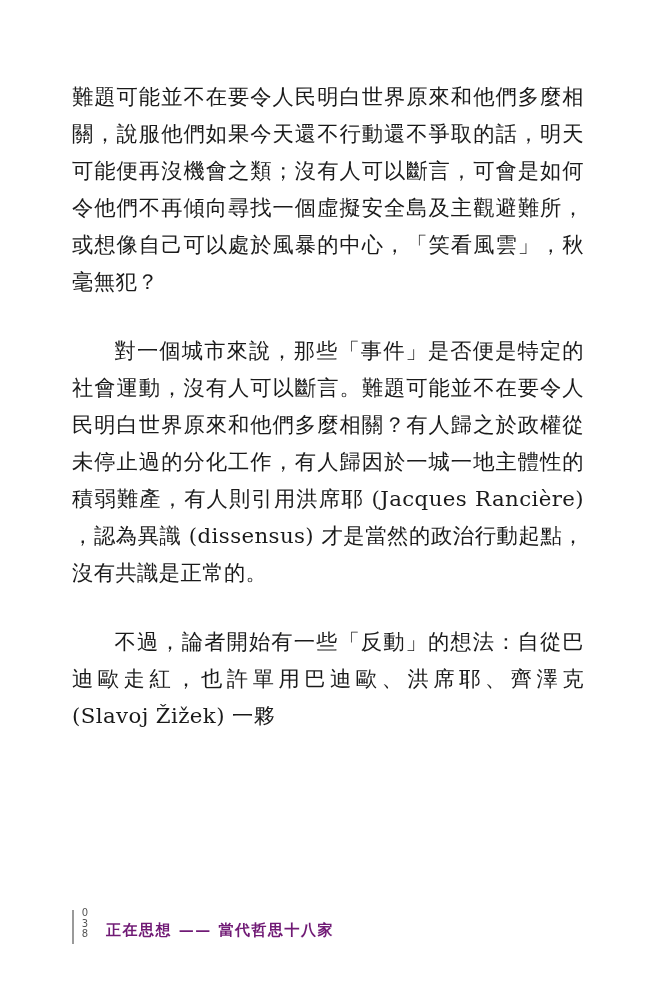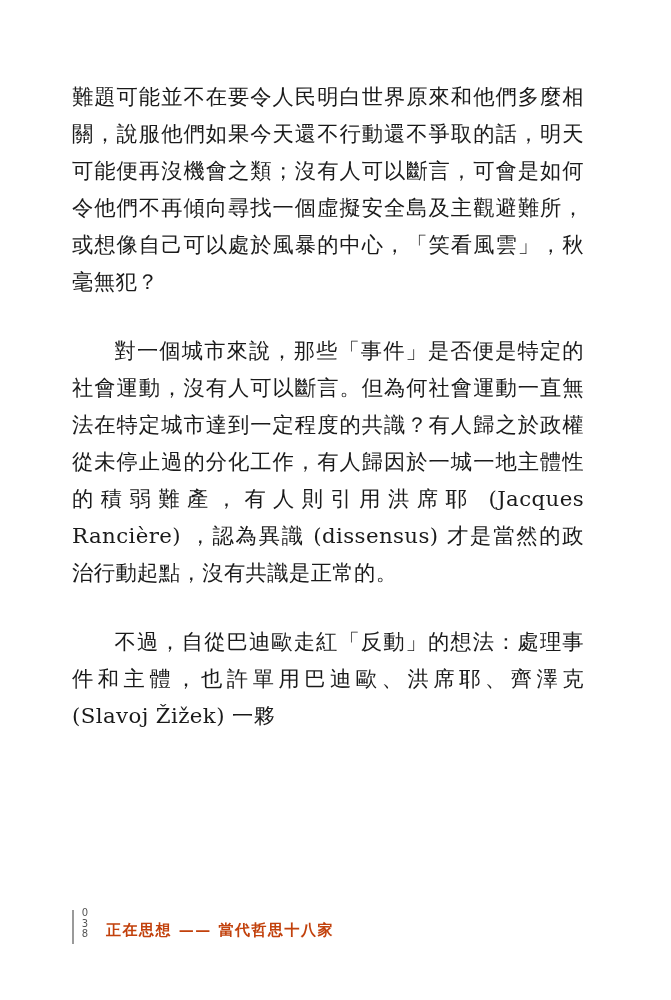--- a/index.html
+++ b/index.html
@@ -62,31 +62,31 @@
     }
     .running-title {
       position: absolute;
       left: 34px;
       top: 13px;
       font-family: "DejaVu Serif", "Liberation Serif", serif;
       font-weight: bold;
       font-size: 15px;
       line-height: 18px;
       letter-spacing: 1.5px;
-      color: #c2410c;
+      color: #701a75;
       white-space: nowrap;
     }
   </style>
 </head>
 <body>
 
 <div class="page-body">
   <p class="para">難題可能並不在要令人民明白世界原來和他們多麼相關，說服他們如果今天還不行動還不爭取的話，明天可能便再沒機會之類；沒有人可以斷言，可會是如何令他們不再傾向尋找一個虛擬安全島及主觀避難所，或想像自己可以處於風暴的中心，「笑看風雲」，秋毫無犯？</p>
-  <p class="para indent">對一個城市來說，那些「事件」是否便是特定的社會運動，沒有人可以斷言。但為何社會運動一直無法在特定城市達到一定程度的共識？有人歸之於政權從未停止過的分化工作，有人歸因於一城一地主體性的積弱難產，有人則引用洪席耶 (Jacques Rancière) ，認為異識 (dissensus) 才是當然的政治行動起點，沒有共識是正常的。</p>
-  <p class="para indent">不過，自從巴迪歐走紅「反動」的想法：處理事件和主體，也許單用巴迪歐、洪席耶、齊澤克 (Slavoj Žižek) 一夥</p>
+  <p class="para indent">對一個城市來說，那些「事件」是否便是特定的社會運動，沒有人可以斷言。難題可能並不在要令人民明白世界原來和他們多麼相關？有人歸之於政權從未停止過的分化工作，有人歸因於一城一地主體性的積弱難產，有人則引用洪席耶 (Jacques Rancière) ，認為異識 (dissensus) 才是當然的政治行動起點，沒有共識是正常的。</p>
+  <p class="para indent">不過，論者開始有一些「反動」的想法：自從巴迪歐走紅，也許單用巴迪歐、洪席耶、齊澤克 (Slavoj Žižek) 一夥</p>
 </div>
 
 <div class="footer">
   <div class="footer-rule"></div>
   <div class="page-number">
     <span>0</span>
     <span>3</span>
     <span>8</span>
   </div>
   <div class="running-title">正在思想 —— 當代哲思十八家</div>

